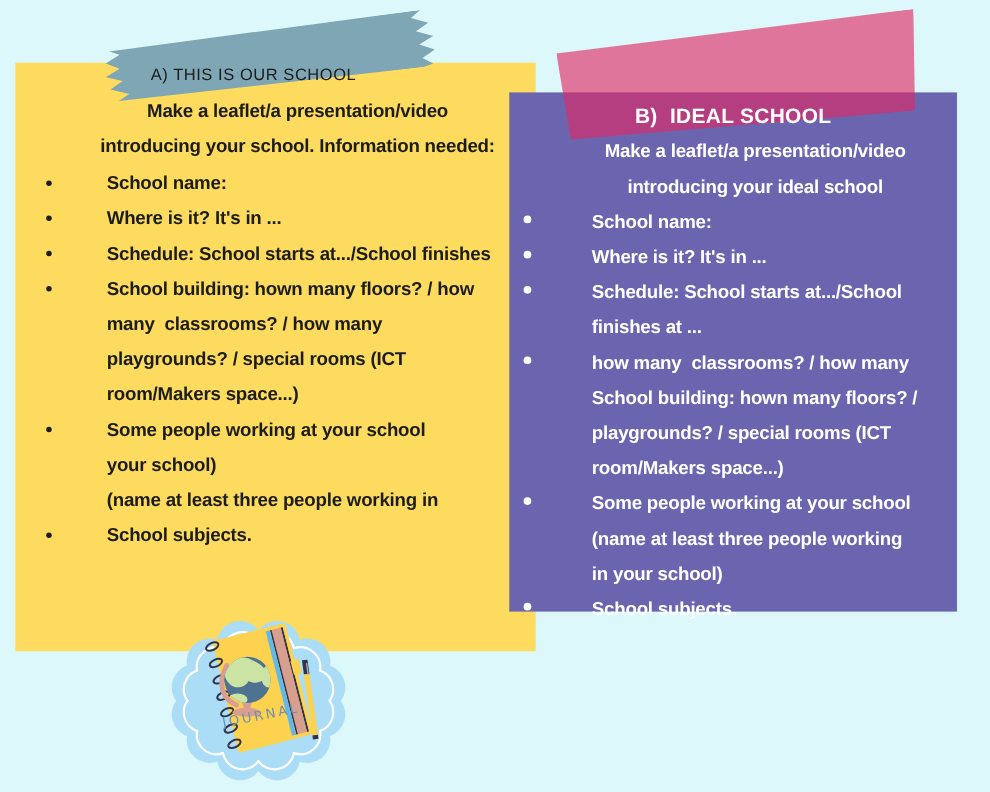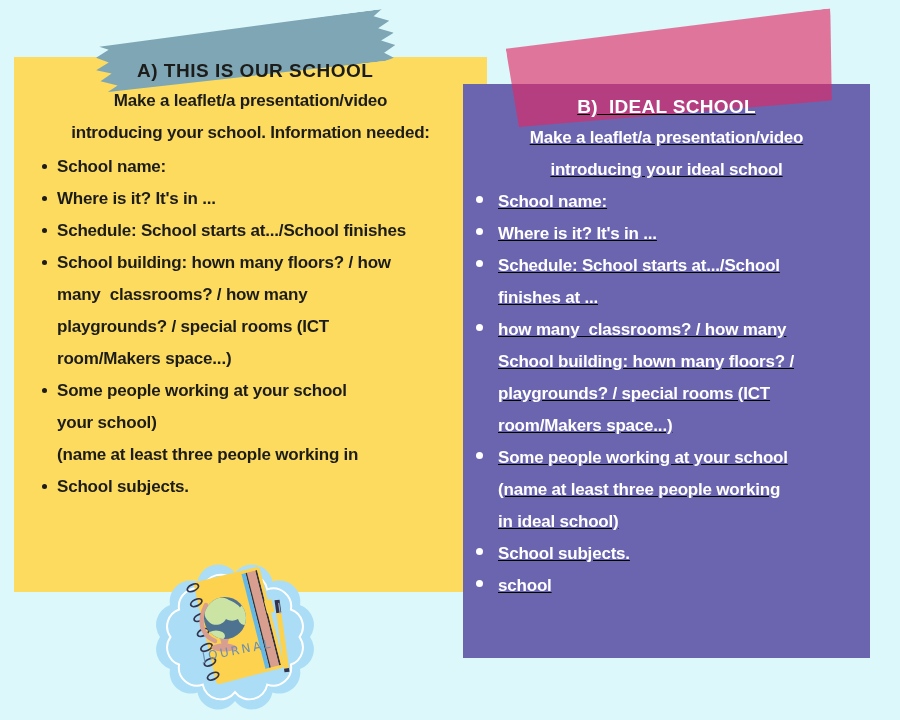--- a/index.html
+++ b/index.html
@@ -9,43 +9,43 @@
     --stripe_blue:#62b8e8; --globe_sea:#4e7390; --globe_land:#cbe4a4; --journal_text:#6f8fae;
   }
   html,body{margin:0;padding:0;}
   .canvas{
     position:relative; width:900px; height:720px; overflow:hidden;
     background:var(--background);
     font-family:"Liberation Sans", sans-serif;
   }
   .panel{position:absolute;}
   .panel-yellow{left:14px; top:57px; width:473px; height:535px; background:var(--panel_yellow);}
-  .panel-purple{left:463px; top:84px; width:407px; height:574px; background:var(--panel_purple);text-decoration:underline;}
+  .panel-purple{left:463px; top:84px; width:407px; height:472px; background:var(--panel_purple);}
   .panel-content{position:relative; z-index:3; height:100%; overflow:hidden;}
 
   .tape{
     position:absolute; left:95px; top:26px; width:300px; height:52px;
     background:var(--tape_blue); transform:rotate(-7deg); z-index:2;
     clip-path:polygon(2% 6%, 97% 0%, 94% 12%, 99% 24%, 95% 36%, 100% 48%, 95.5% 60%, 100% 72%, 96% 84%, 99% 96%, 96% 100%, 3% 94%, 6.5% 84%, 1% 72%, 5% 60%, 0% 50%, 4.5% 38%, 0.5% 26%, 5% 14%);
   }
   .heading-a{
     position:absolute; left:137px; top:60px; z-index:3;
-    font-size:19px; font-weight:700; letter-spacing:.5px; color:var(--text_dark); white-space:pre;
+    font-size:15px; font-weight:400; letter-spacing:.5px; color:var(--text_dark); white-space:pre;
   }
   .banner{
     position:absolute; left:509px; top:25px; width:327px; height:92px;
     background:var(--banner_pink); opacity:.63; transform:rotate(-6deg); z-index:2;
     clip-path:polygon(0 7%, 100% 0, 97.5% 100%, 1.5% 93%);
   }
 
   .left-content{padding-top:28px; color:var(--text_dark);}
   .right-content{padding-top:8px; color:var(--text_light);}
 
   .intro{text-align:center;}
-  .intro .line, .blist .line{white-space:pre; font-weight:700; font-size:17px; line-height:32px; letter-spacing:-0.2px;}
+  .intro .line, .blist .line{white-space:pre; font-weight:700; font-size:17px; line-height:32px; letter-spacing:-0.2px;padding-left:40px;}
   .heading-b{text-align:center; font-weight:700; font-size:19px; line-height:30px; letter-spacing:.3px; white-space:pre;}
 
   ul.blist{list-style:none; margin:2px 0 0 0; padding:0;}
   ul.blist li{position:relative;}
   .panel-yellow ul.blist li{padding-left:43px;}
   .panel-yellow ul.blist li::before{
     content:''; position:absolute; left:28px; top:13px; width:5px; height:5px; border-radius:50%;
     background:var(--text_dark);
   }
   .panel-purple ul.blist{margin-top:0;}
@@ -130,21 +130,21 @@
           </li>
           <li>
             <div class="line">how many  classrooms? / how many</div>
             <div class="line">School building: hown many floors? /</div>
             <div class="line">playgrounds? / special rooms (ICT</div>
             <div class="line">room/Makers space...)</div>
           </li>
           <li>
             <div class="line">Some people working at your school</div>
             <div class="line">(name at least three people working</div>
-            <div class="line">in ideal school)</div>
+            <div class="line">in your school)</div>
           </li>
           <li>
             <div class="line">School subjects.</div>
           </li>
           <li>
             <div class="line">school</div>
           </li>
         </ul>
     </div>
   </div>

